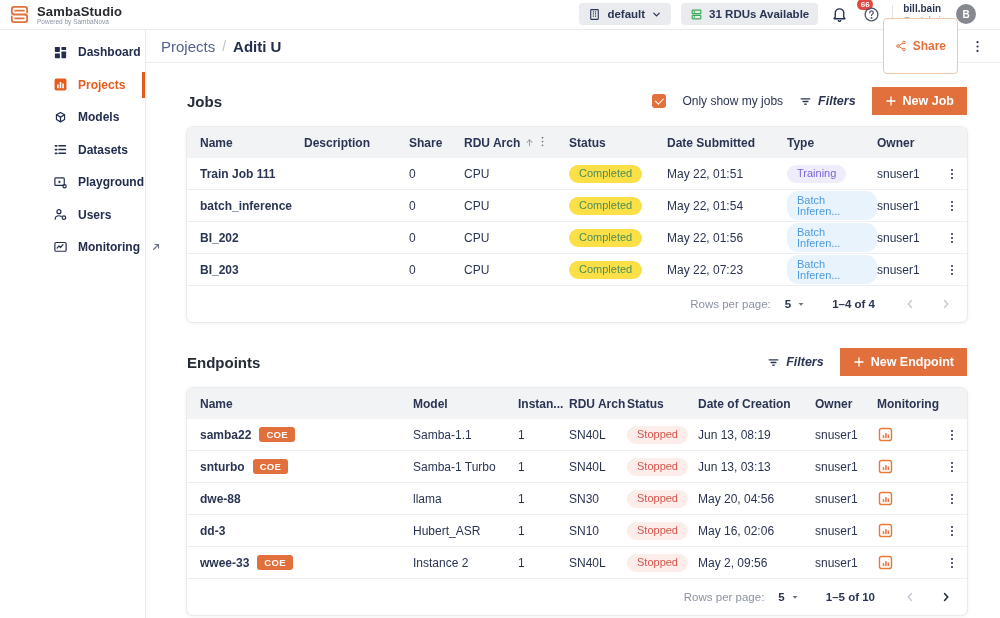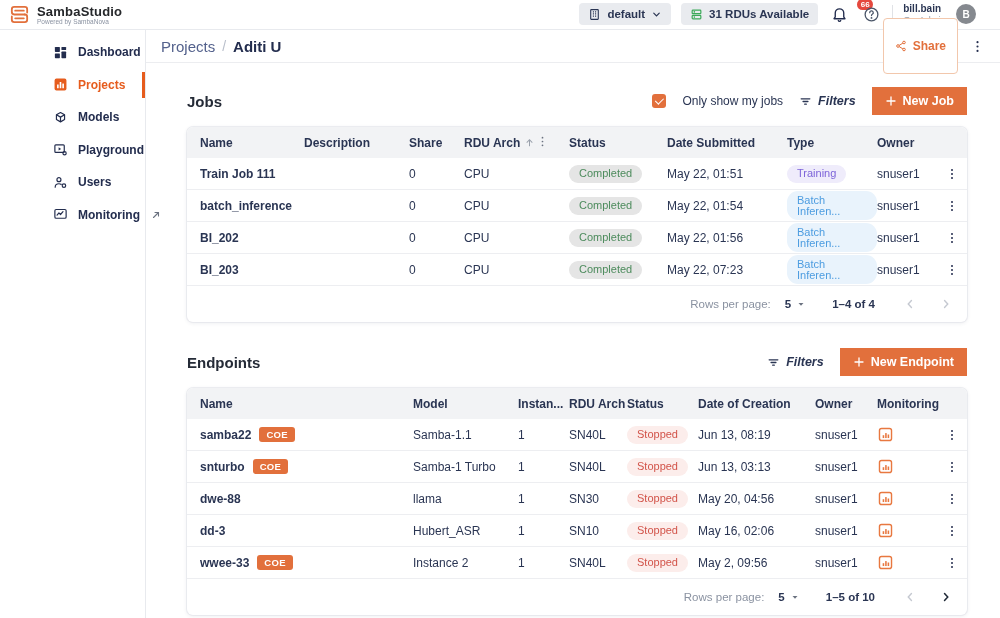--- a/index.html
+++ b/index.html
@@ -63,21 +63,21 @@
   .table-card { margin-top:12px; border-radius:6px; background:#fff;
     box-shadow:0 0 0 1px rgba(228,230,235,.7), 0 1px 4px rgba(35,45,78,.10); overflow:hidden; }
   .t-head { background:#F2F3F5; height:31px; font-size:12px; font-weight:600; color:#2A3553; }
   .t-row { height:32px; border-bottom:1px solid #EDEEF1; font-size:12px; color:#2A3553; background:#fff; cursor:pointer; }
   .grid-jobs { display:grid; grid-template-columns:117px 105px 55px 72px 33px 98px 120px 90px 60px 30px; align-items:center; }
   .grid-eps  { display:grid; grid-template-columns:226px 105px 51px 58px 71px 117px 62px 60px 30px; align-items:center; }
   .c-first { padding-left:13px; display:flex; align-items:center; gap:8px; }
   .cell-name { font-weight:600; }
   .hdr-sort { display:flex; align-items:center; gap:4px; }
   .pill { display:inline-block; font-size:11px; padding:3.5px 10px; border-radius:11px; line-height:1; }
-  .pill-completed { color:#4C8B5C; background:#e5e5e5; }
+  .pill-completed { color:#4C8B5C; background:#fde047; }
   .pill-stopped { color:#D2544A; background:#FCEDEB; }
   .pill-training { color:#7D64D9; background:#EFECFB; }
   .pill-batchinferen { color:#4C9CE0; background:#E9F3FC; }
   .coe-badge { background:#E2703C; color:#fff; font-size:9.5px; font-weight:700; letter-spacing:.3px;
     padding:2.5px 7px; border-radius:3px; line-height:1; }
   .row-kebab { display:flex; align-items:center; justify-content:center; cursor:pointer; }
   .mon-icon { display:flex; align-items:center; cursor:pointer; }
 
   .pagination { height:36px; display:flex; align-items:center; justify-content:flex-end;
     gap:0; padding-right:14px; font-size:11.5px; color:#2A3553; }
@@ -166,20 +166,27 @@
           <rect x="14.9" y="10.5" width="2.6" height="7.5" fill="#fff"></rect>
       </svg>
       <span>Projects</span>
     </div>
     <div class="side-item">
       <svg width="15" height="15" viewBox="0 0 24 24" fill="none" stroke="#232D4E" stroke-width="1.9" stroke-linejoin="round">
         <path d="M12 4l6.5 3.7v7.6L12 19l-6.5-3.7V7.7z"></path>
           <path d="M5.5 7.7L12 11.4l6.5-3.7M12 11.4V19"></path>
       </svg>
       <span>Models</span>
+    </div>
+    <div class="side-item">
+      <svg width="15" height="15" viewBox="0 0 24 24" fill="none" stroke="#232D4E" stroke-width="2.2" stroke-linecap="round">
+        <path d="M4 6h2M4 12h2M4 18h2" stroke-width="2.8"></path>
+          <path d="M9.5 6H20M9.5 12H20M9.5 18H20"></path>
+      </svg>
+      <span>Datasets</span>
     </div>
     <div class="side-item">
       <svg width="15" height="15" viewBox="0 0 24 24" fill="none" stroke="#232D4E" stroke-width="1.9" stroke-linejoin="round">
         <rect x="3" y="4.5" width="15" height="12" rx="1.5"></rect>
           <path d="M9 8.5l4 2.5-4 2.5z" fill="#232D4E" stroke="none"></path>
         <circle cx="18.5" cy="18" r="2.6"></circle>
       </svg>
       <span>Playground</span>
     </div>
     <div class="side-item">

